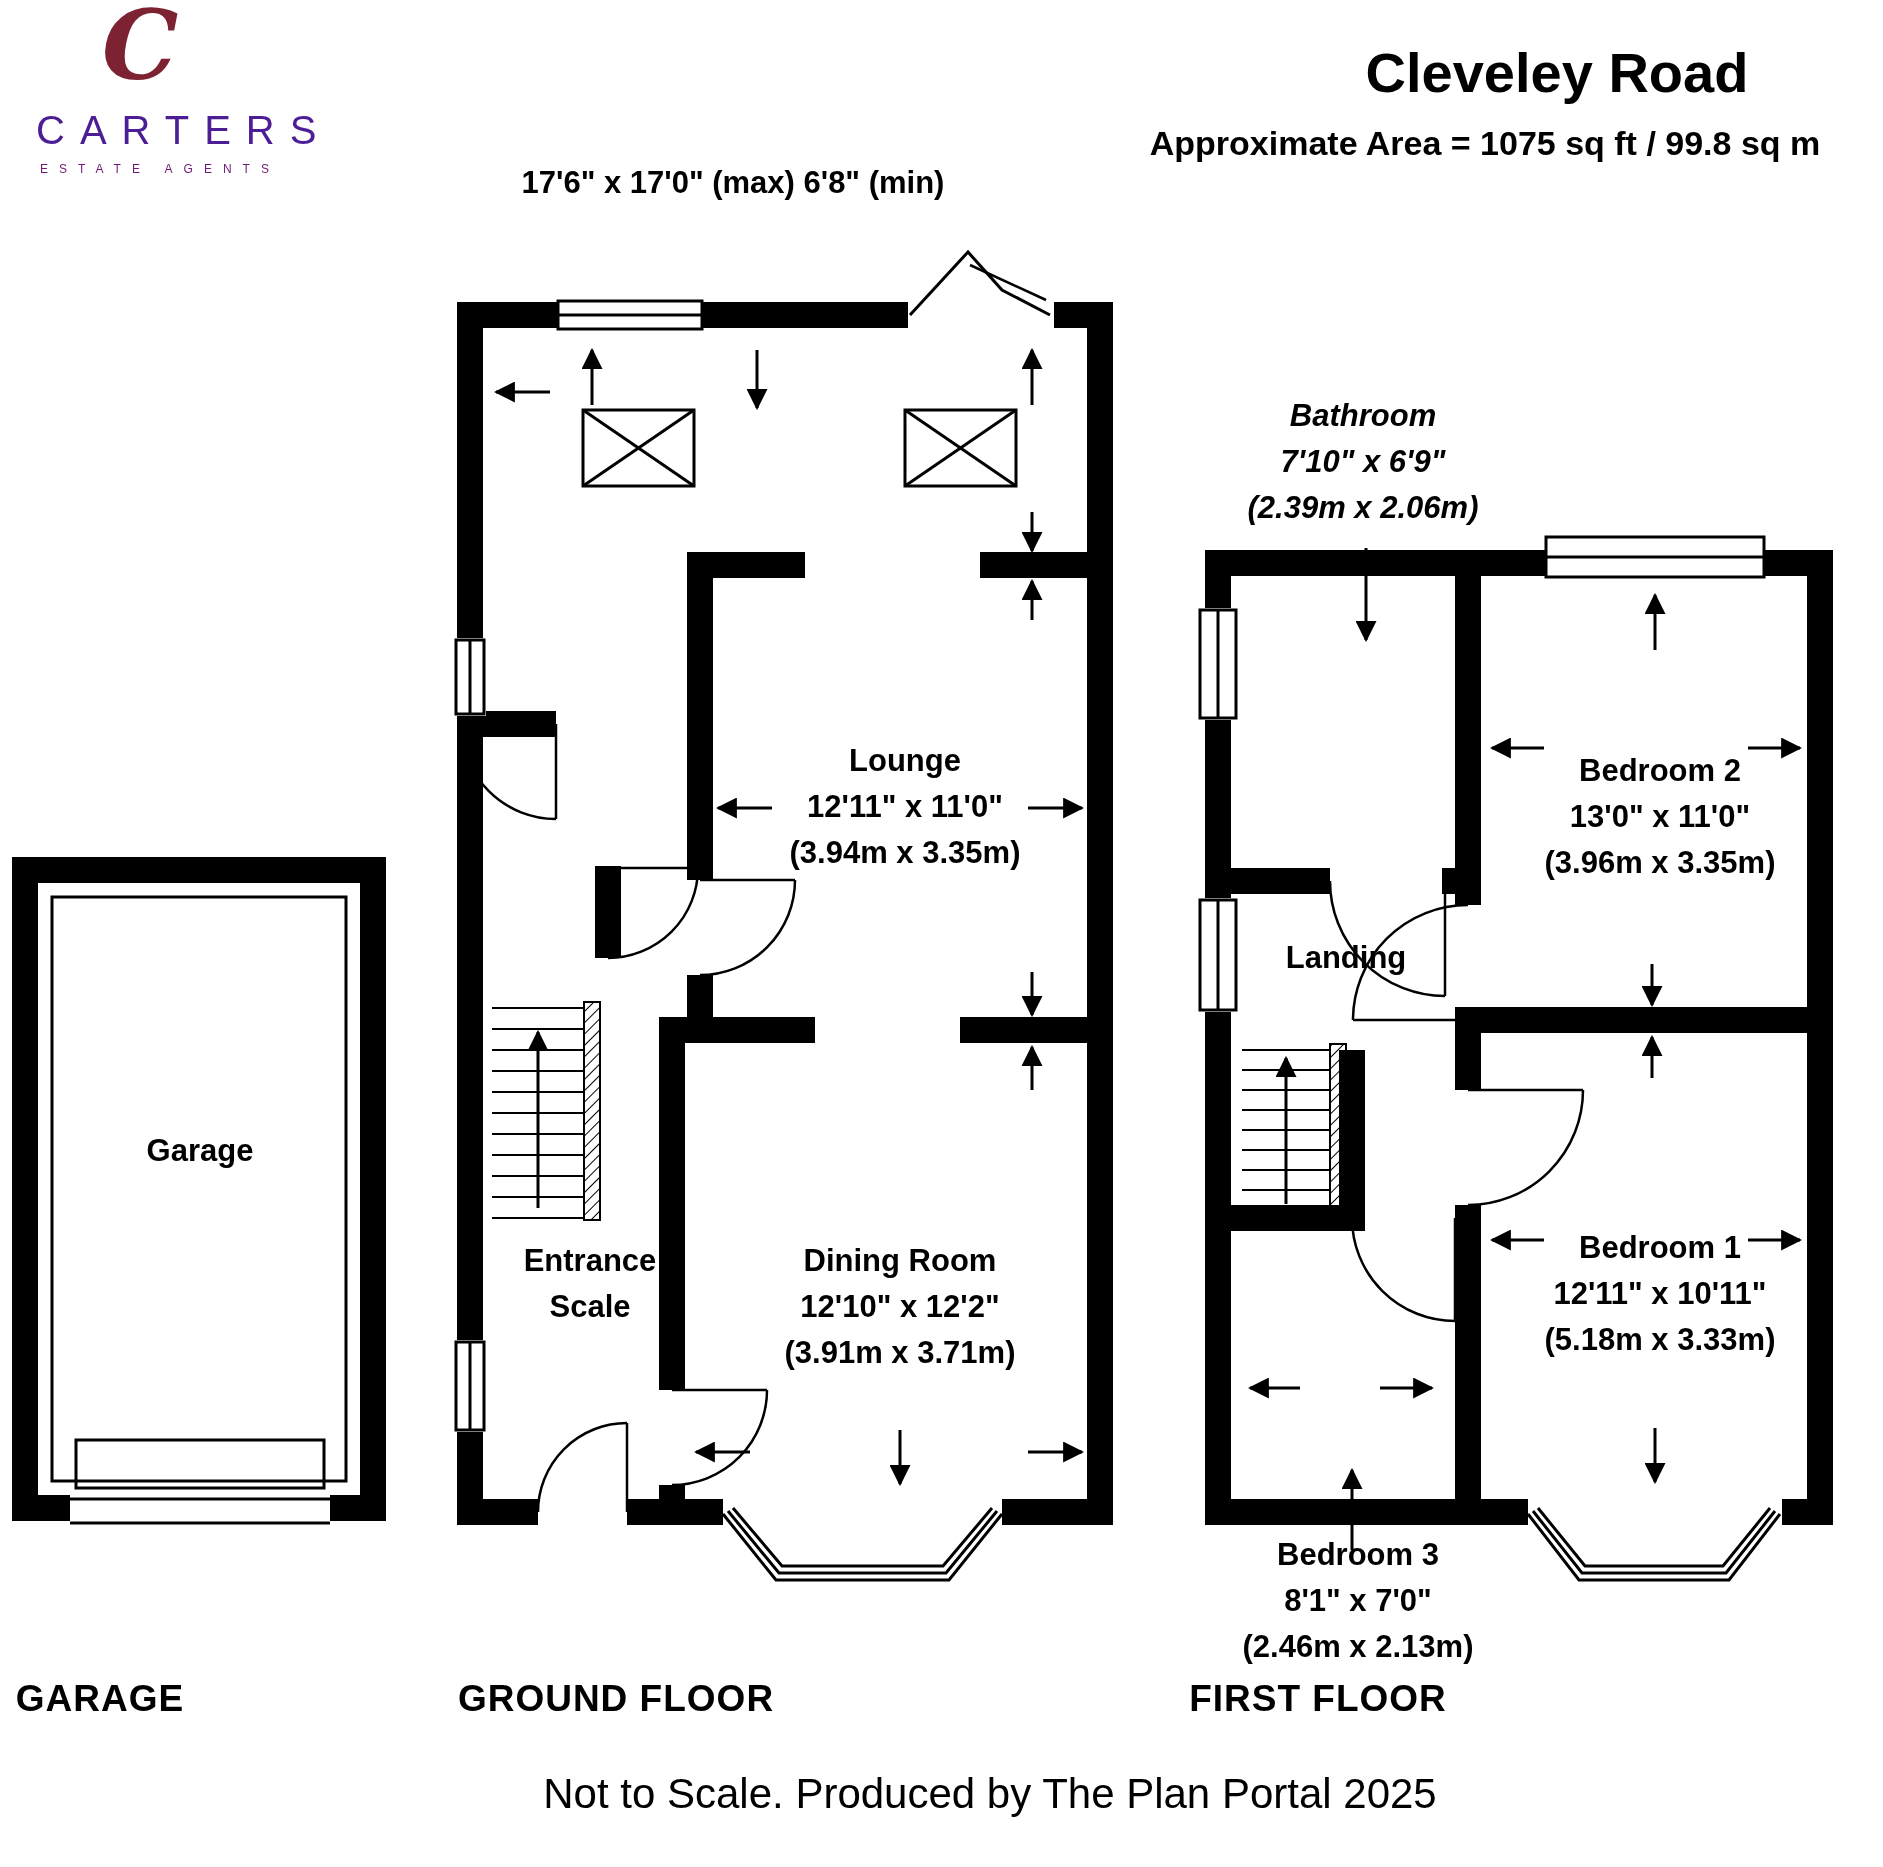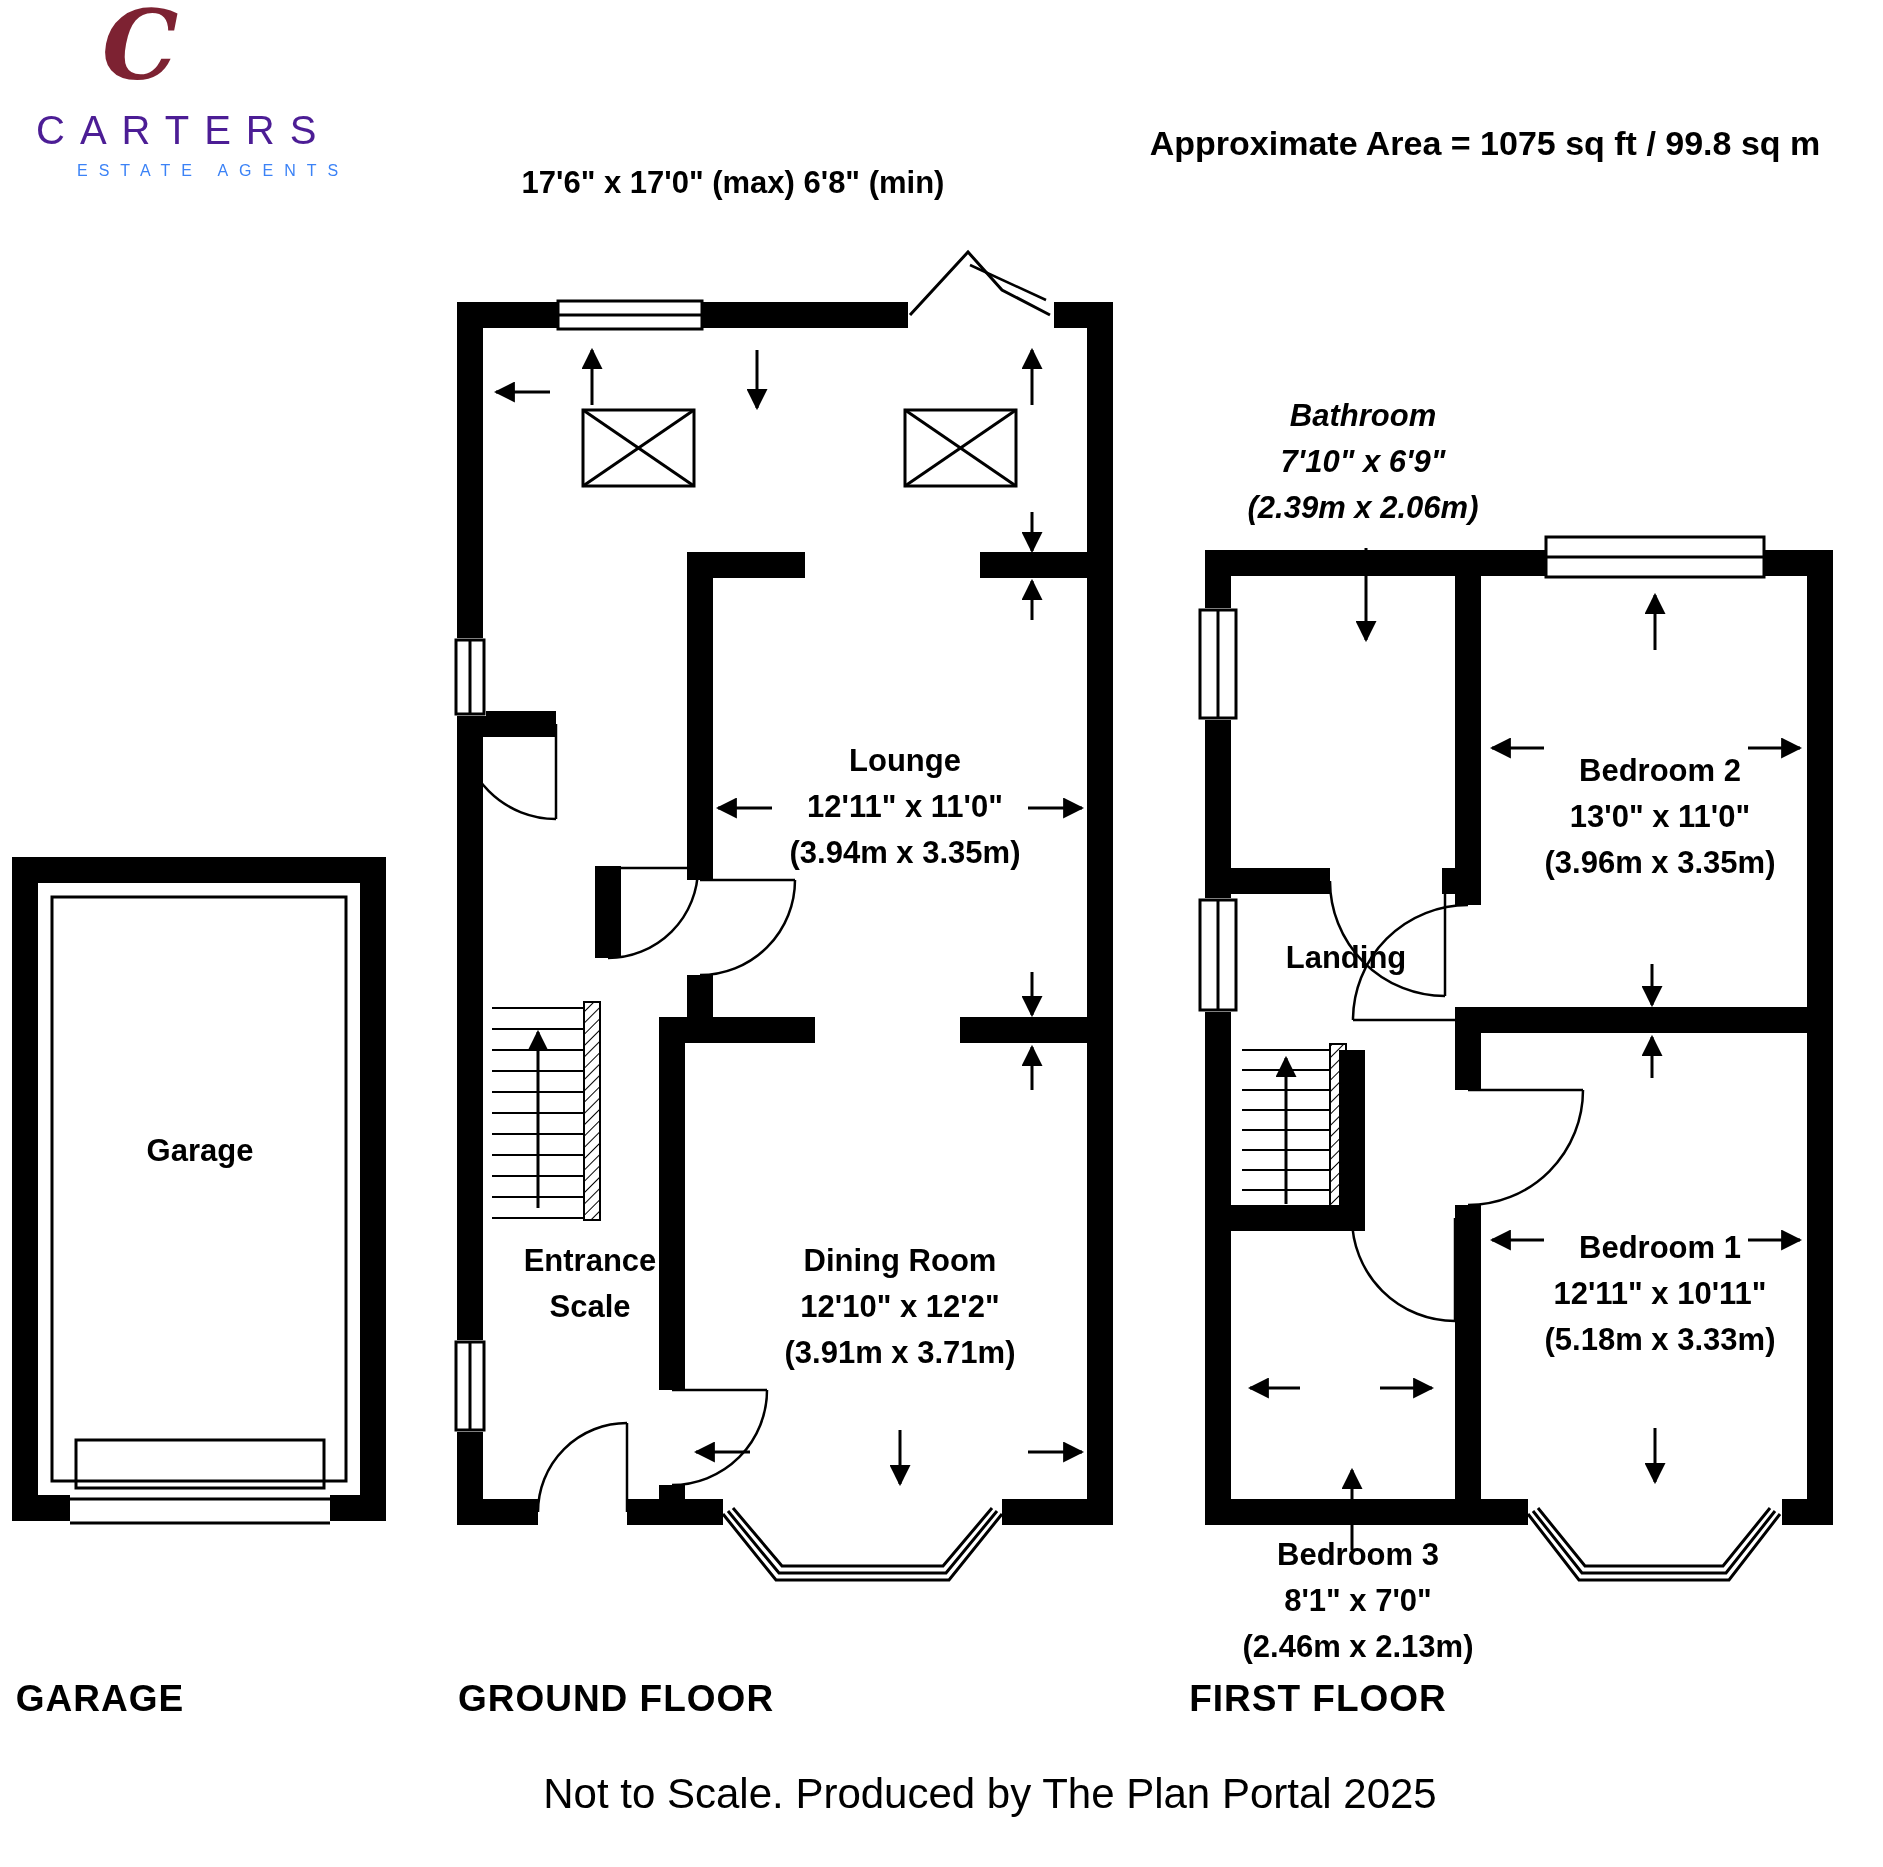--- a/index.html
+++ b/index.html
@@ -28,22 +28,22 @@
                font-size:34px;white-space:nowrap;}
   .footer-line1{position:absolute;transform:translateX(-50%);font-size:42px;white-space:nowrap;}
   .footer-line2{position:absolute;transform:translateX(-50%);font-size:42px;font-weight:700;white-space:nowrap;}
 
   
   .logo{position:absolute;left:36px;top:4px;width:300px;}
   .logo-mark{position:absolute;left:66px;top:-6px;font-family:"DejaVu Serif", serif;
              font-style:italic;font-weight:700;font-size:96px;color:#7d2232;line-height:1;}
   .logo-name{position:absolute;left:0;top:104px;font-size:40px;letter-spacing:15px;
              color:#4c1d95;font-weight:400;white-space:nowrap;}
-  .logo-sub{position:absolute;left:4px;top:158px;font-size:16px;letter-spacing:11px;
-            color:#3b82f6;white-space:nowrap;margin-left:37px;}
+  .logo-sub{position:absolute;left:4px;top:158px;font-size:12px;letter-spacing:11px;
+            color:#701a75;white-space:nowrap;}
 </style>
 </head>
 <body>
 
 <div class="page">
 
   <svg width="1883" height="1867" viewBox="0 0 1883 1867">
     <defs>
       <marker id="ah" viewBox="0 0 10 10" refX="9" refY="5" markerWidth="7" markerHeight="7" orient="auto">
         <path d="M0,0 L10,5 L0,10 z" fill="#000"></path>
@@ -260,20 +260,21 @@
       </g>
     </g>
   </svg>
 
   <div class="logo">
     <div class="logo-mark">C</div>
     <div class="logo-name">CARTERS</div>
     <div class="logo-sub">ESTATE AGENTS</div>
   </div>
 
+  <div class="header-title" style="left:1557px;top:40px;">Cleveley Road</div>
   <div class="header-area" style="left:1485px;top:124px;">Approximate Area = 1075 sq ft / 99.8 sq m</div>
 
   <div class="room-label" style="left:733px;top:160px;">
     <div>17'6" x 17'0" (max) 6'8" (min)</div>
   </div>
 
   <div class="room-label" style="left:905px;top:738px;">
     <div>Lounge</div>
     <div>12'11" x 11'0"</div>
     <div>(3.94m x 3.35m)</div>

